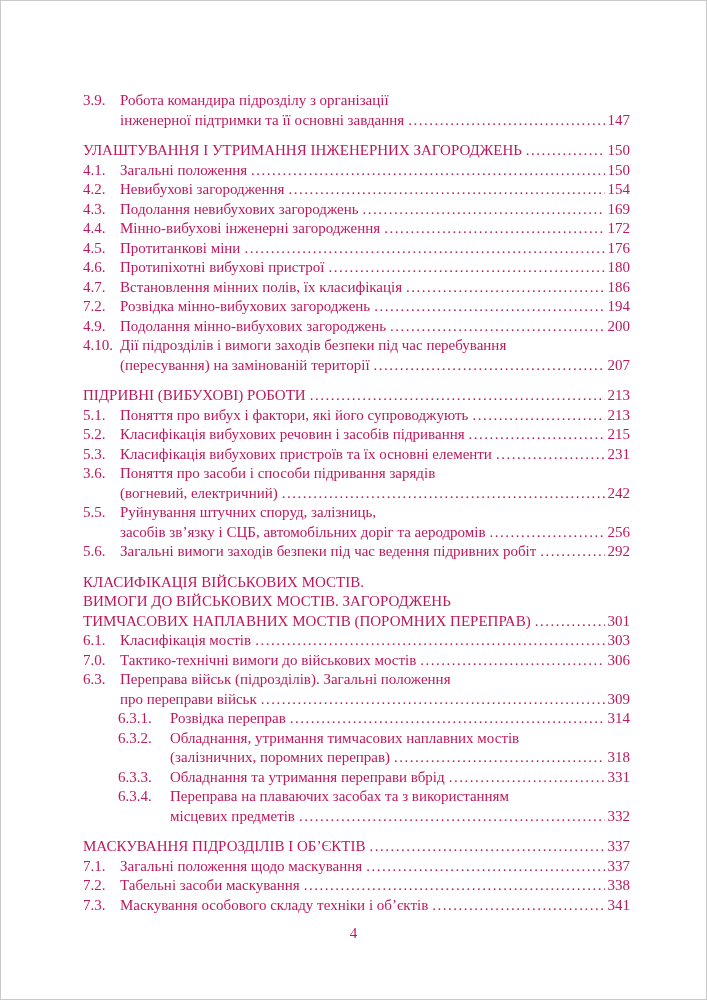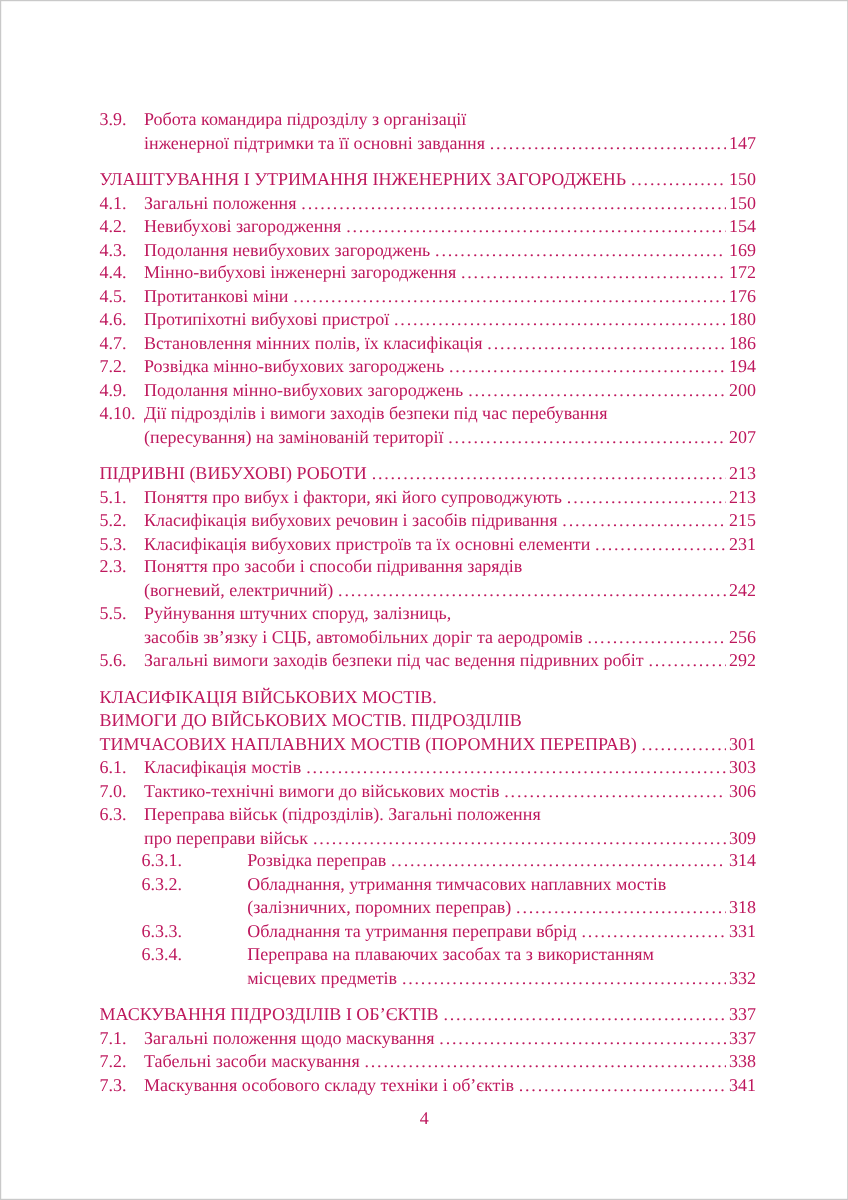--- a/index.html
+++ b/index.html
@@ -14,21 +14,21 @@
     font-family: "Liberation Serif", "DejaVu Serif", serif;
     font-size: 15px;
     line-height: 19.5px;
     color: #be185d;
     overflow: hidden;
   }
   .toc-row { display: flex; }
   .toc-row .num { flex: 0 0 37px; }
   .toc-row .body { flex: 1; min-width: 0; }
   .toc-row.section { margin-top: 11px; }
-  .toc-row.level-1 { padding-left: 35px; gap: 36px; }
+  .toc-row.level-1 { padding-left: 35px; }
   .toc-row.level-1 .num { flex: 0 0 52px; }
   .line.last { display: flex; align-items: flex-end; }
   .line.last .txt { white-space: nowrap; }
   .leader {
     flex: 1;
     overflow: hidden;
     white-space: nowrap;
     margin: 0 3px 0 4px;
     min-width: 8px;
   }
@@ -204,21 +204,21 @@
         <span class="num">5.3.</span>
         <div class="body">
           <div class="line last">
             <span class="txt">Класифікація вибухових пристроїв та їх основні елементи</span>
             <span class="leader"></span>
             <span class="pagenum">231</span>
           </div>
         </div>
       </div>
       <div class="toc-row entry level-0">
-        <span class="num">2.3.</span>
+        <span class="num">3.6.</span>
         <div class="body">
           <div class="line"><span class="txt">Поняття про засоби і способи підривання зарядів</span></div>
           <div class="line last">
             <span class="txt">(вогневий, електричний)</span>
             <span class="leader"></span>
             <span class="pagenum">242</span>
           </div>
         </div>
       </div>
       <div class="toc-row entry level-0">
@@ -238,21 +238,21 @@
           <div class="line last">
             <span class="txt">Загальні вимоги заходів безпеки під час ведення підривних робіт</span>
             <span class="leader"></span>
             <span class="pagenum">292</span>
           </div>
         </div>
       </div>
       <div class="toc-row section level-0">
         <div class="body">
           <div class="line"><span class="txt">КЛАСИФІКАЦІЯ ВІЙСЬКОВИХ МОСТІВ.</span></div>
-          <div class="line"><span class="txt">ВИМОГИ ДО ВІЙСЬКОВИХ МОСТІВ. ПІДРОЗДІЛІВ</span></div>
+          <div class="line"><span class="txt">ВИМОГИ ДО ВІЙСЬКОВИХ МОСТІВ. ЗАГОРОДЖЕНЬ</span></div>
           <div class="line last">
             <span class="txt">ТИМЧАСОВИХ НАПЛАВНИХ МОСТІВ (ПОРОМНИХ ПЕРЕПРАВ)</span>
             <span class="leader"></span>
             <span class="pagenum">301</span>
           </div>
         </div>
       </div>
       <div class="toc-row entry level-0">
         <span class="num">6.1.</span>
         <div class="body">

